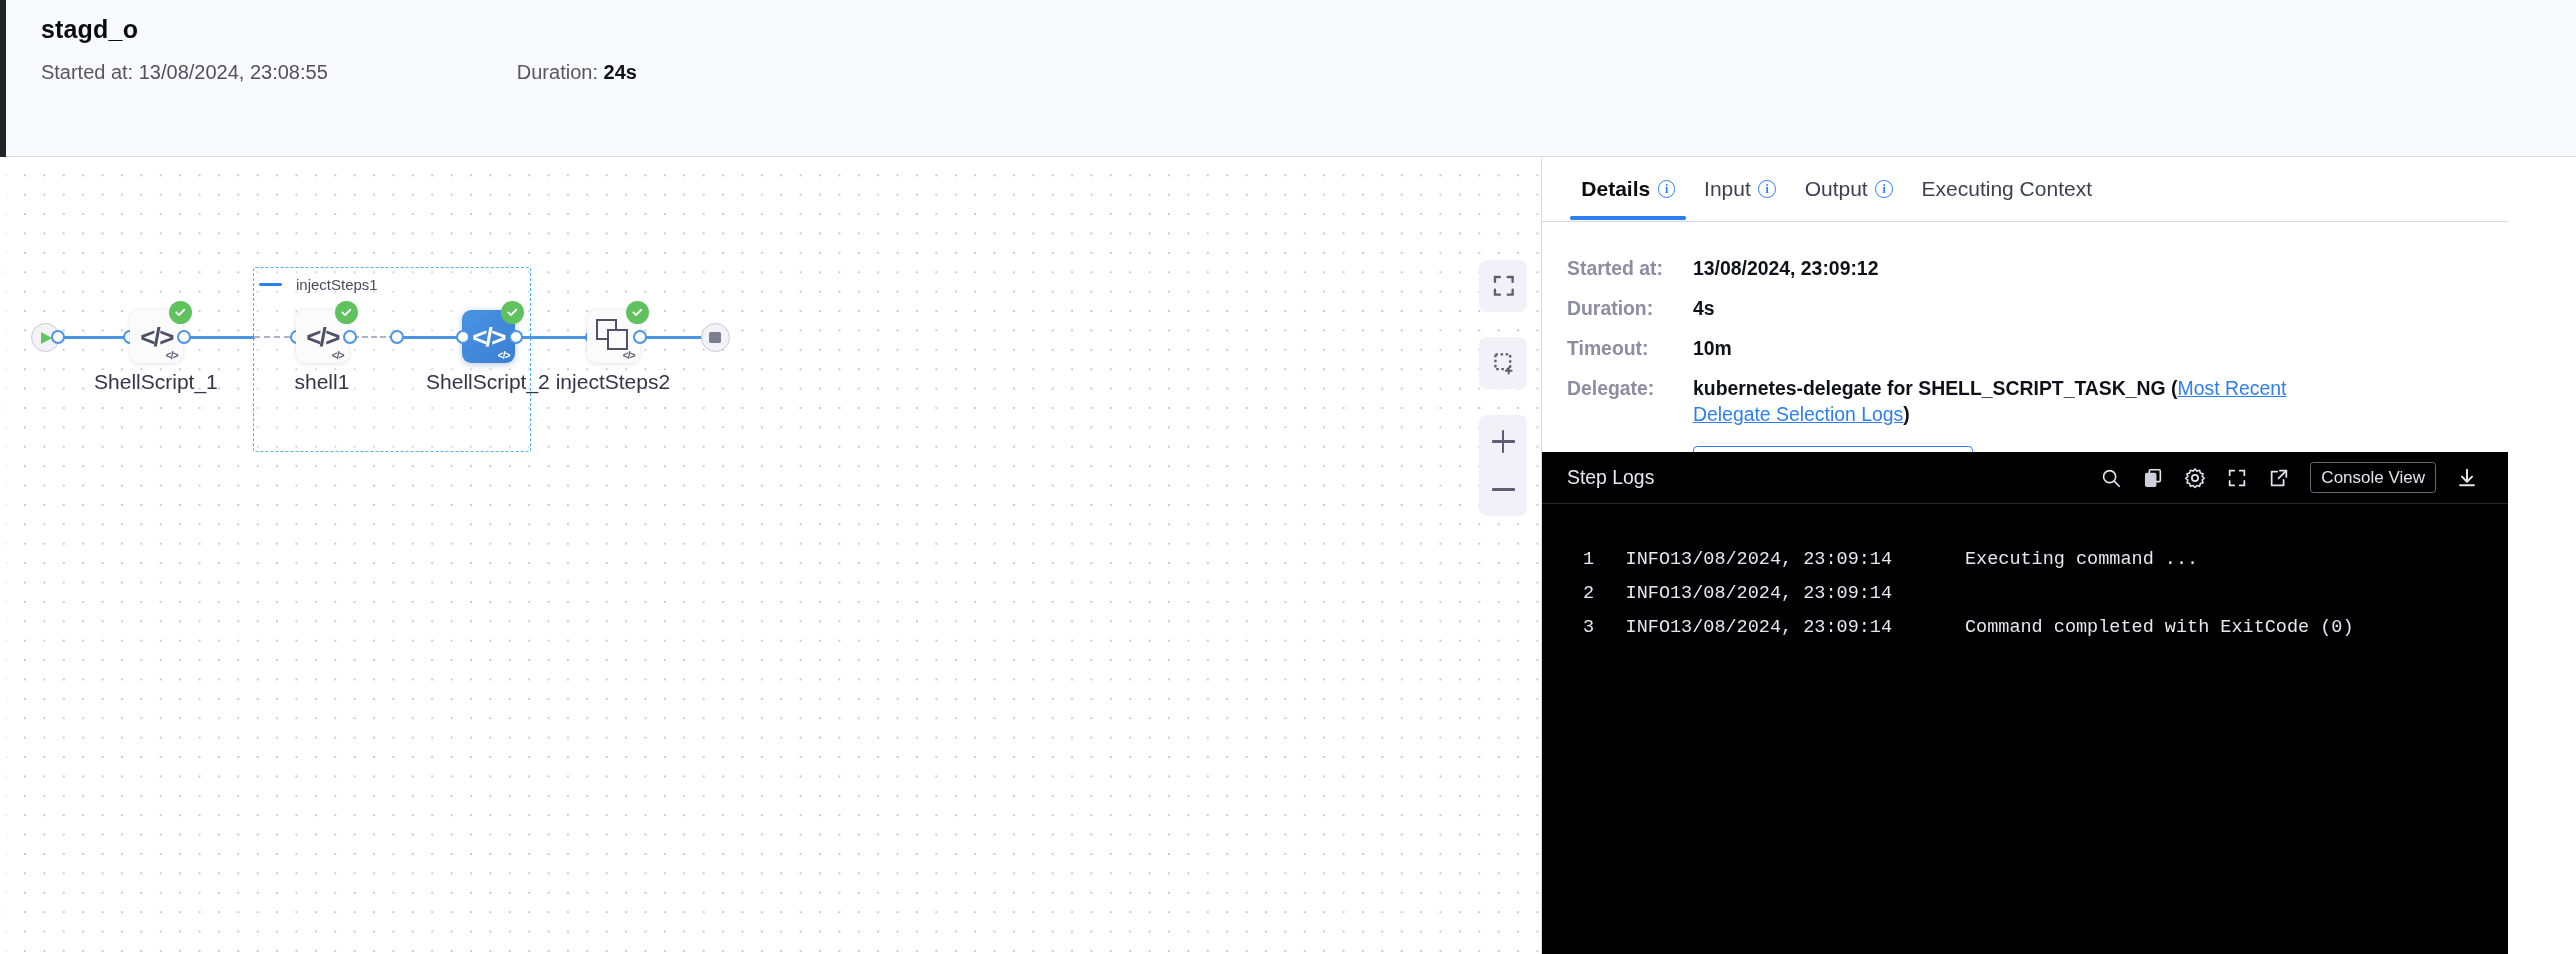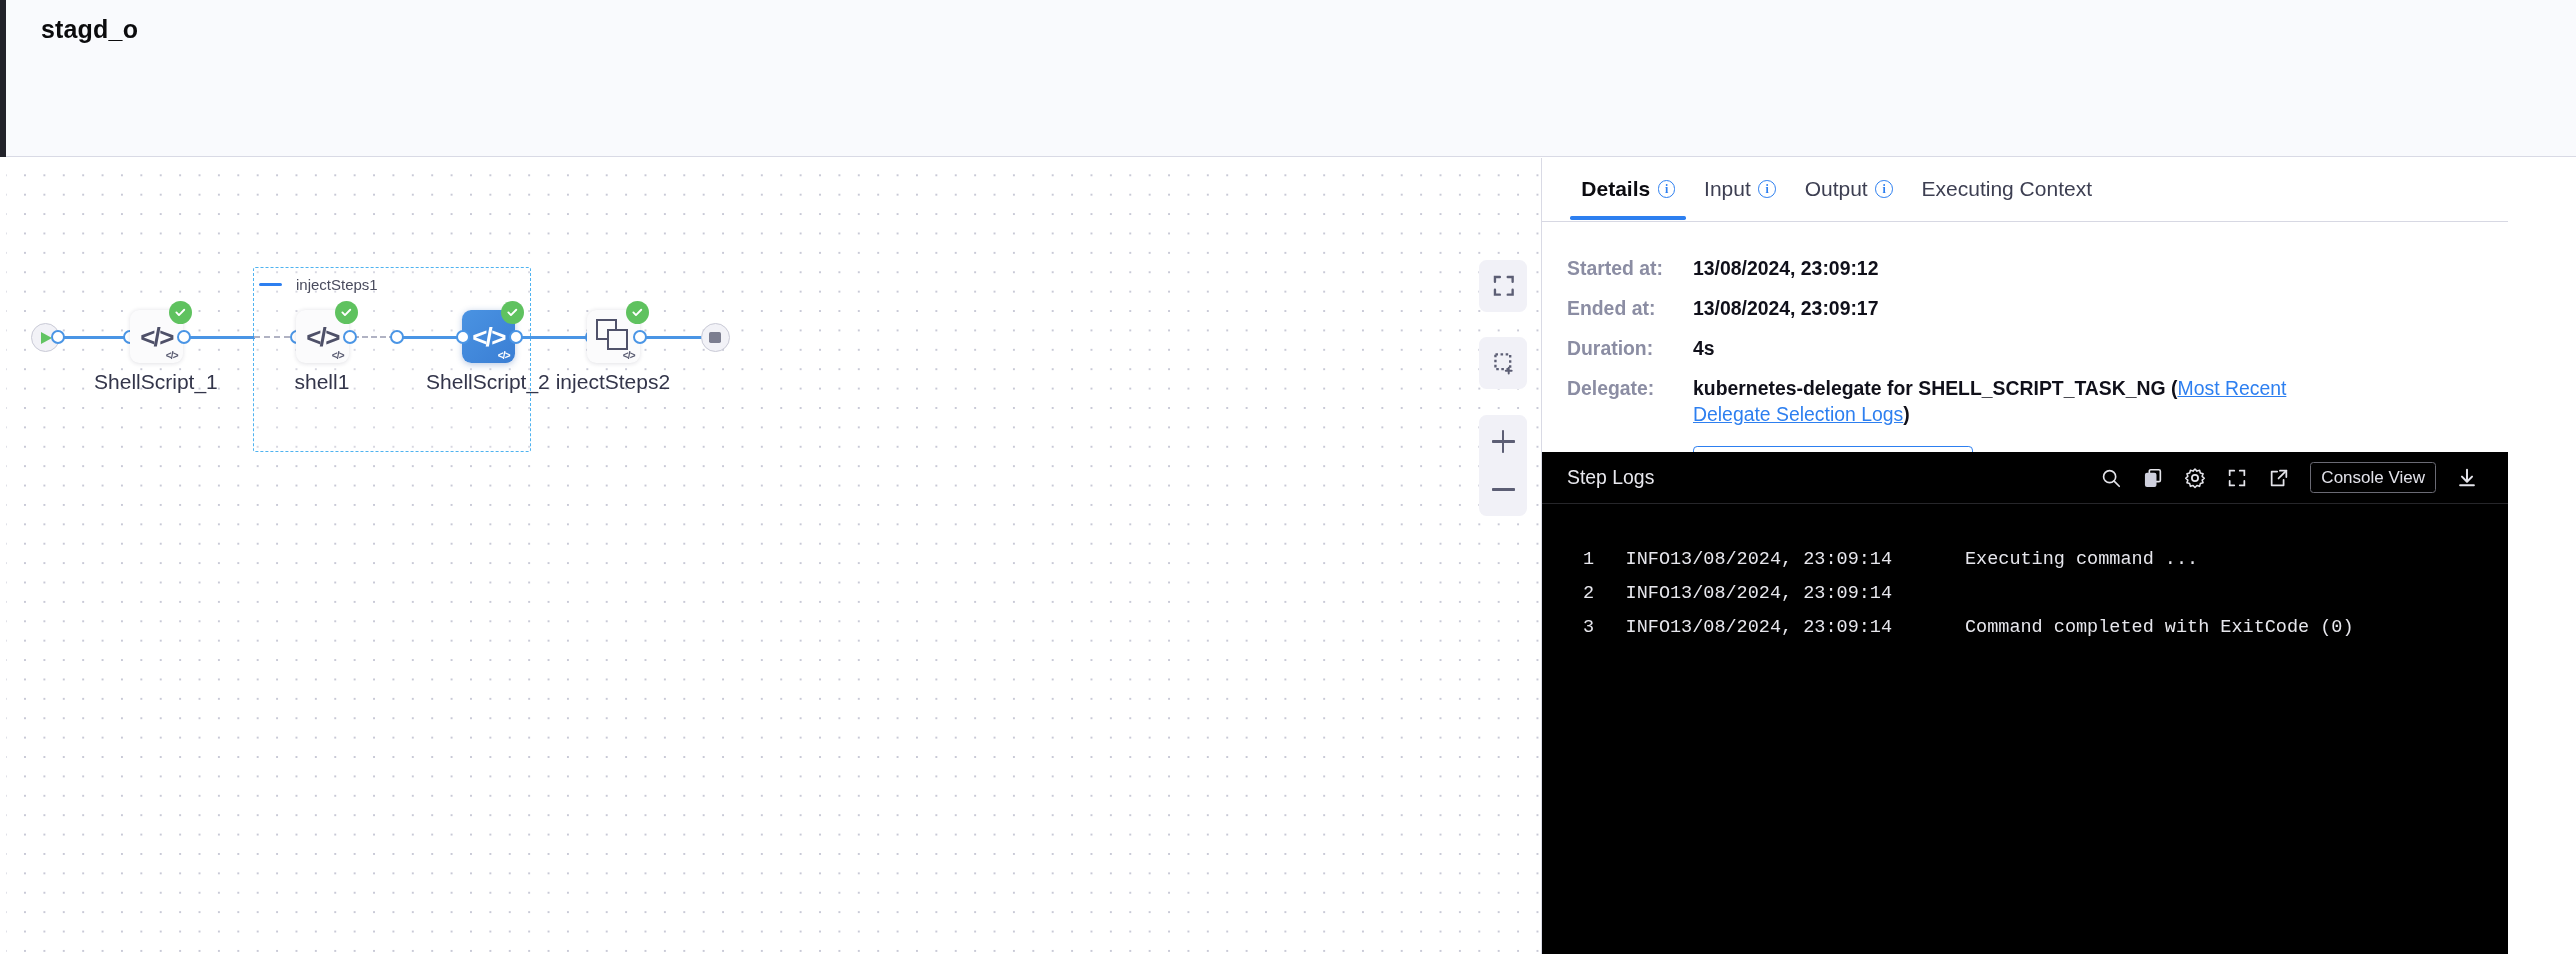--- a/index.html
+++ b/index.html
@@ -224,20 +224,25 @@
 </style>
 </head>
 <body>
 
 <div id="app">
 
   <div class="left-rail"></div>
 
   <div class="header">
     <div class="header-title">stagd_o</div>
+    <div class="header-meta">
+      <span class="meta-item"><span class="meta-label">Started at:</span> <span>13/08/2024, 23:08:55</span></span>
+      <span class="meta-gap"></span>
+      <span class="meta-item"><span class="meta-label">Duration:</span> <span class="meta-strong">24s</span></span>
+    </div>
   </div>
 
   <div class="canvas">
     <div class="graph">
 
       <div class="group-box"></div>
       <div class="group-label-row">
         <span class="group-collapse"></span>
         <span class="group-label">injectSteps1</span>
       </div>
@@ -371,26 +376,26 @@
         <span>Executing Context</span>
       </div>
     </div>
 
     <div class="details">
       <div class="detail-row">
         <div class="detail-key">Started at:</div>
         <div class="detail-val">13/08/2024, 23:09:12</div>
       </div>
       <div class="detail-row">
-        <div class="detail-key">Ended at:</div>
-        <div class="detail-val">13/08/2024, 23:09:17</div>
-      </div>
-      <div class="detail-row">
         <div class="detail-key">Duration:</div>
         <div class="detail-val">4s</div>
+      </div>
+      <div class="detail-row">
+        <div class="detail-key">Timeout:</div>
+        <div class="detail-val">10m</div>
       </div>
       <div class="detail-row">
         <div class="detail-key">Delegate:</div>
         <div class="detail-val"><span>kubernetes-delegate for SHELL_SCRIPT_TASK_NG (</span><a class="link" href="#">Most Recent Delegate Selection Logs</a><span>)</span></div>
       </div>
       <div class="btn-outline">View Delegate Tasks Logs</div>
     </div>
 
     <div class="logs">
       <div class="logs-bar">

